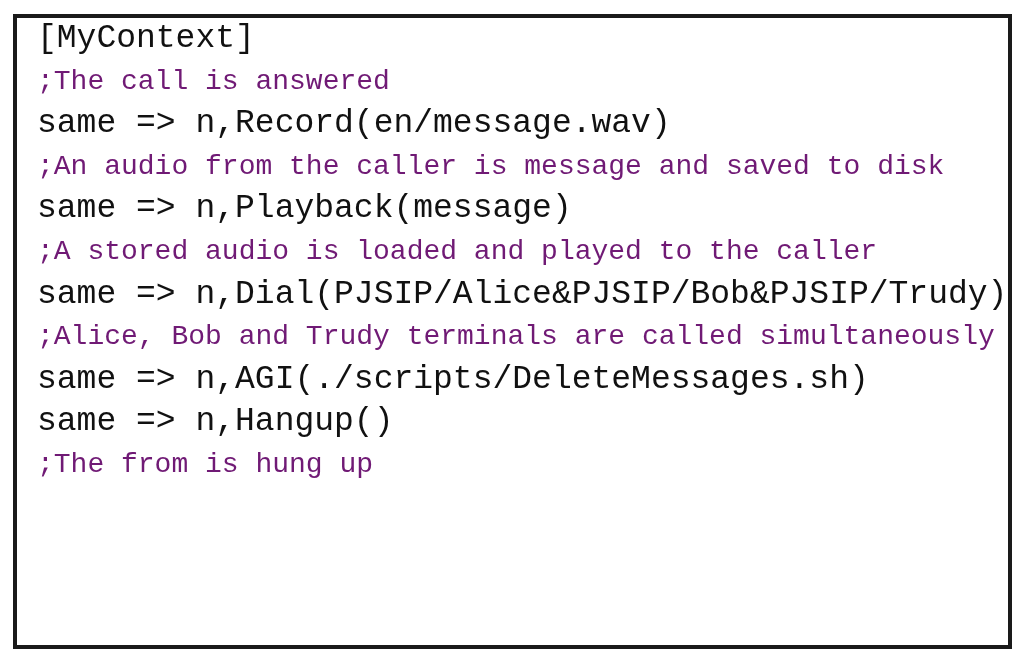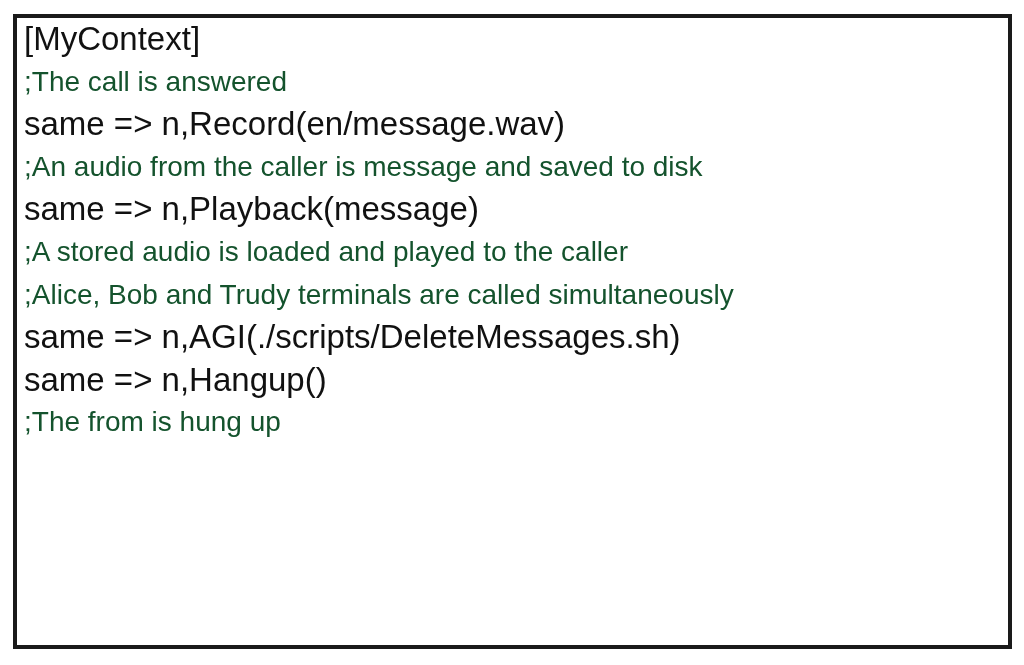--- a/index.html
+++ b/index.html
@@ -33,53 +33,55 @@
   .code-lines {
     position: absolute;
     left: 4px;
     top: 0px;
     right: 0;
     bottom: 0;
   }
 
   .code-line {
     white-space: pre;
-    font-family: Liberation Sans, sans-serif;
+    font-family: Liberation Mono, monospace;
     height: 42.6px;
     line-height: 42.6px;
     letter-spacing: 0px;
     padding-left: 3px;
+    margin-left: 13px;
   }
 
   
   .code-line.stmt {
     color: #111111;
     font-size: 33px;
   }
 
   
   .code-line.comment {
-    color: #14532d;
+    color: #701a75;
     font-size: 28px;
   }
 </style>
 </head>
 <body>
 
 <div id="screenshot">
 
   <div class="code-box">
     <div class="code-lines">
 
       <div class="code-line stmt">[MyContext]</div>
       <div class="code-line comment">;The call is answered</div>
       <div class="code-line stmt">same =&gt; n,Record(en/message.wav)</div>
       <div class="code-line comment">;An audio from the caller is message and saved to disk</div>
       <div class="code-line stmt">same =&gt; n,Playback(message)</div>
       <div class="code-line comment">;A stored audio is loaded and played to the caller</div>
+      <div class="code-line stmt">same =&gt; n,Dial(PJSIP/Alice&amp;PJSIP/Bob&amp;PJSIP/Trudy)</div>
       <div class="code-line comment">;Alice, Bob and Trudy terminals are called simultaneously</div>
       <div class="code-line stmt">same =&gt; n,AGI(./scripts/DeleteMessages.sh)</div>
       <div class="code-line stmt">same =&gt; n,Hangup()</div>
       <div class="code-line comment">;The from is hung up</div>
 
     </div>
   </div>
 
 </div>
 

